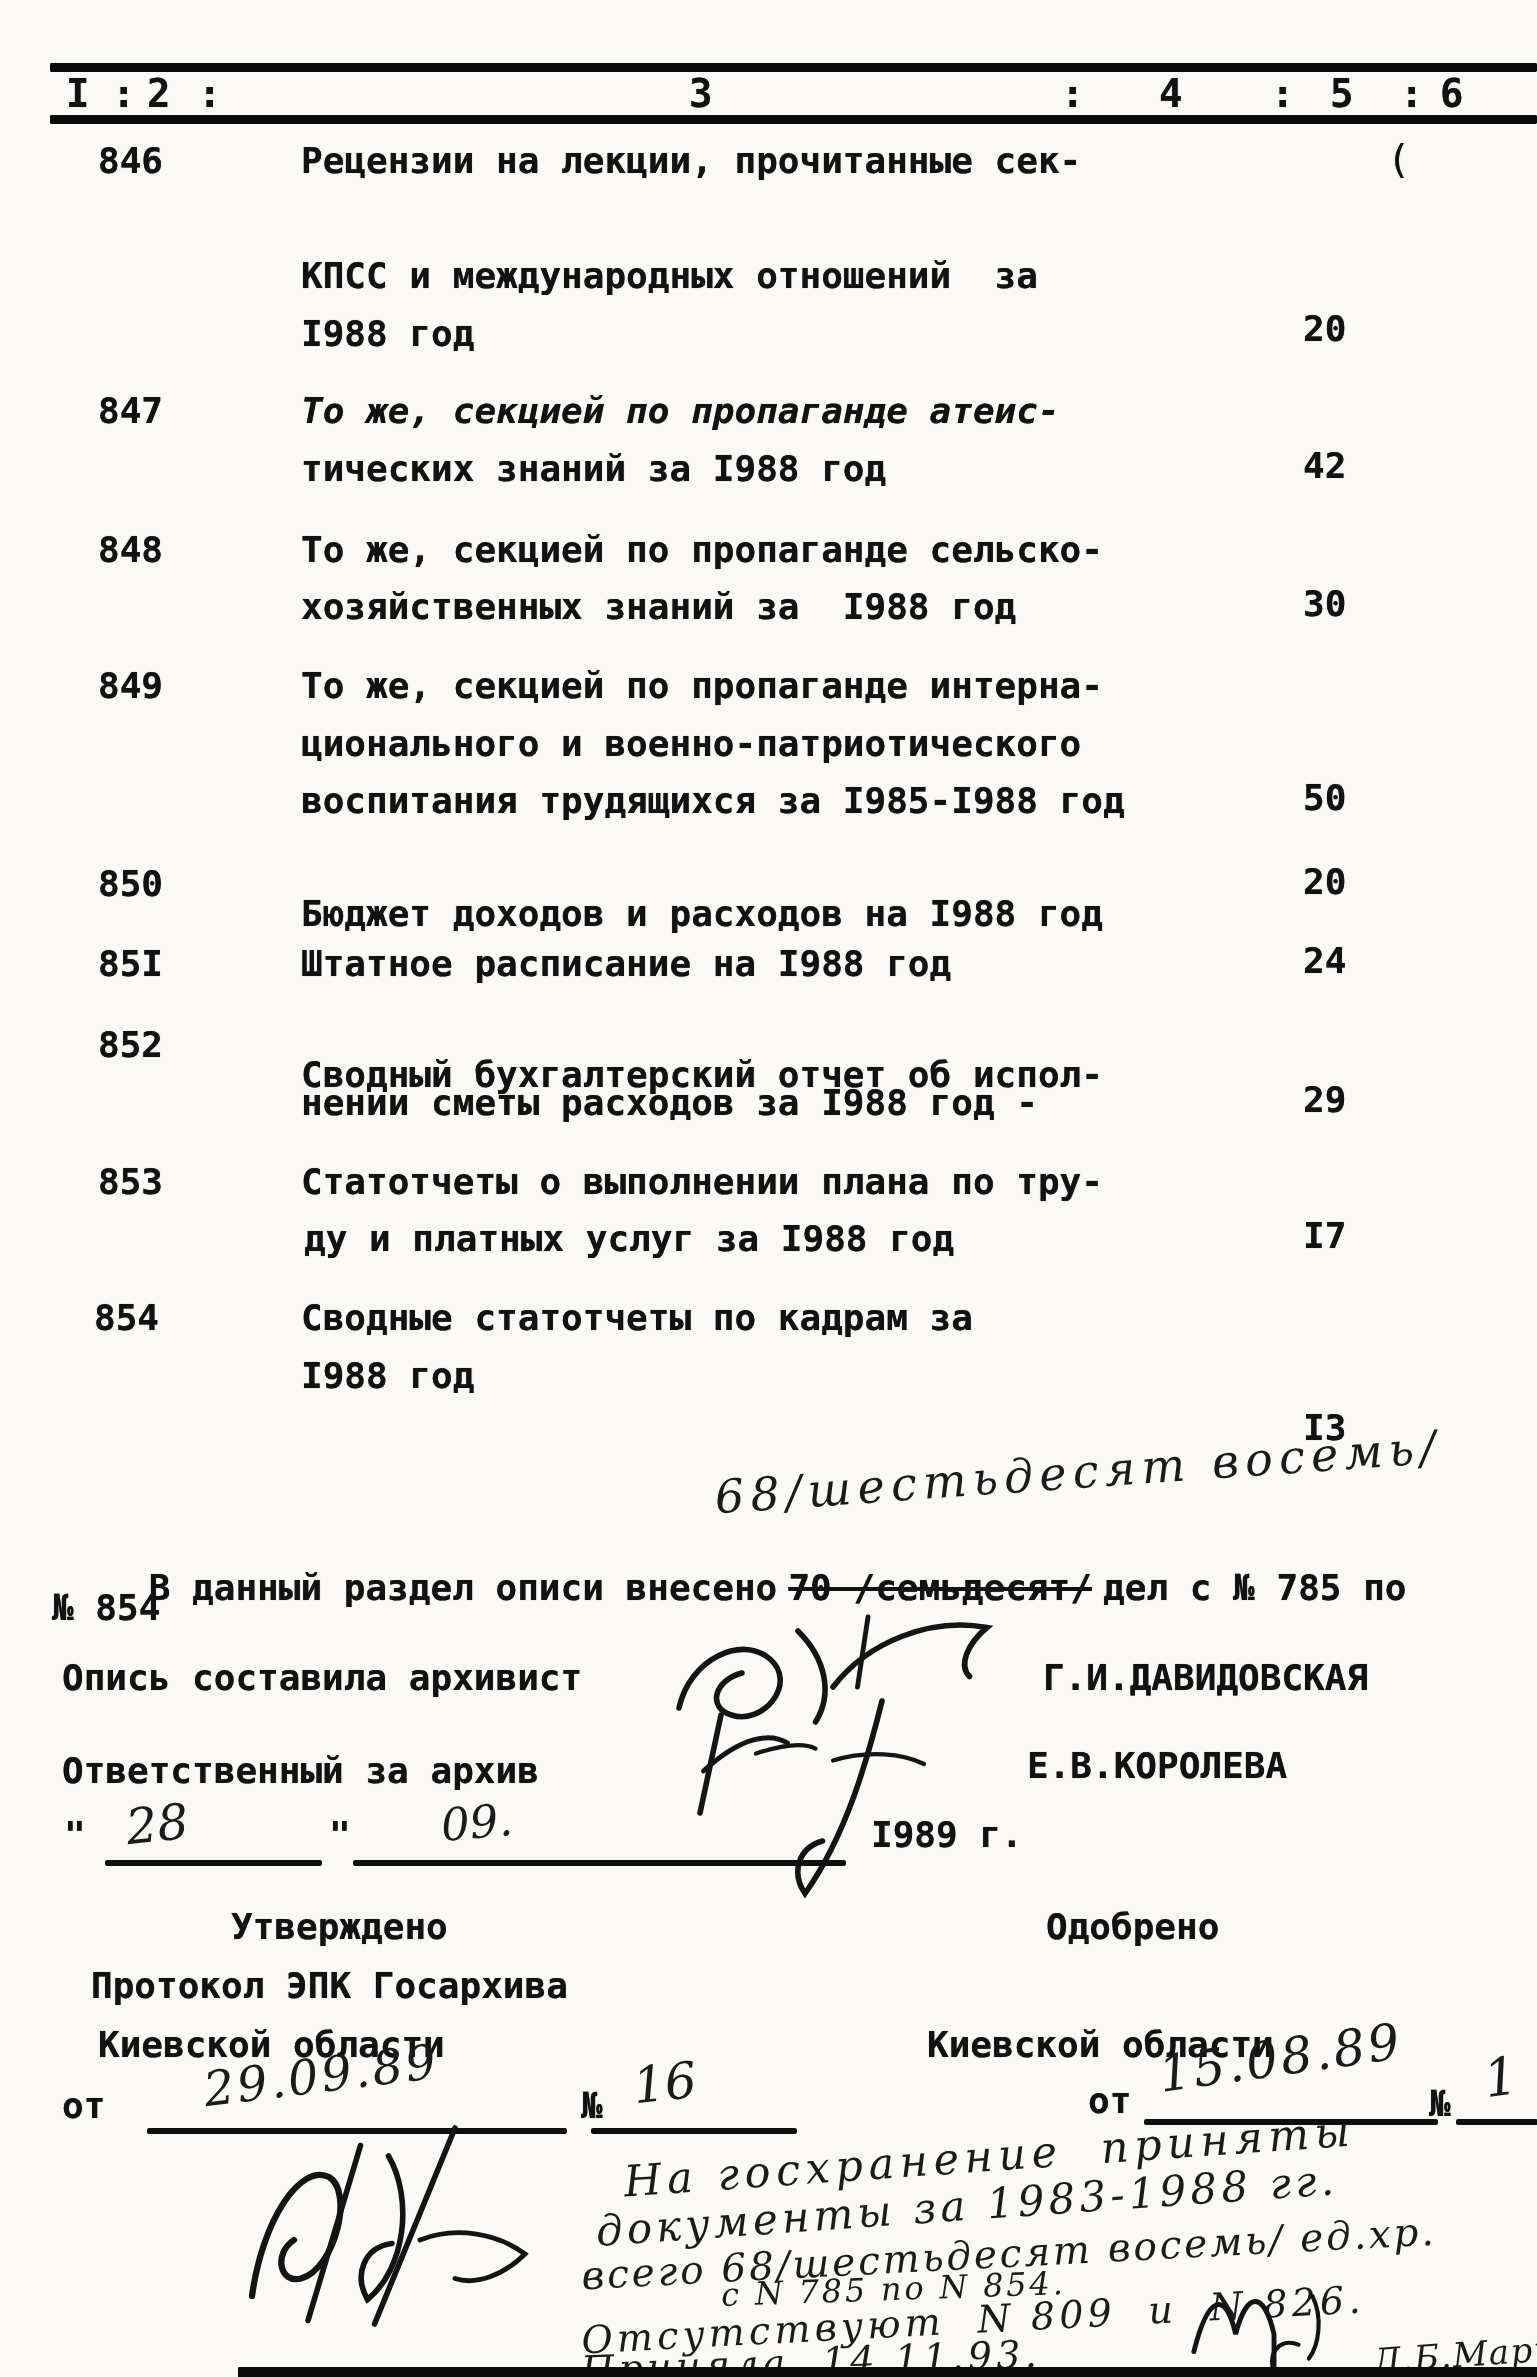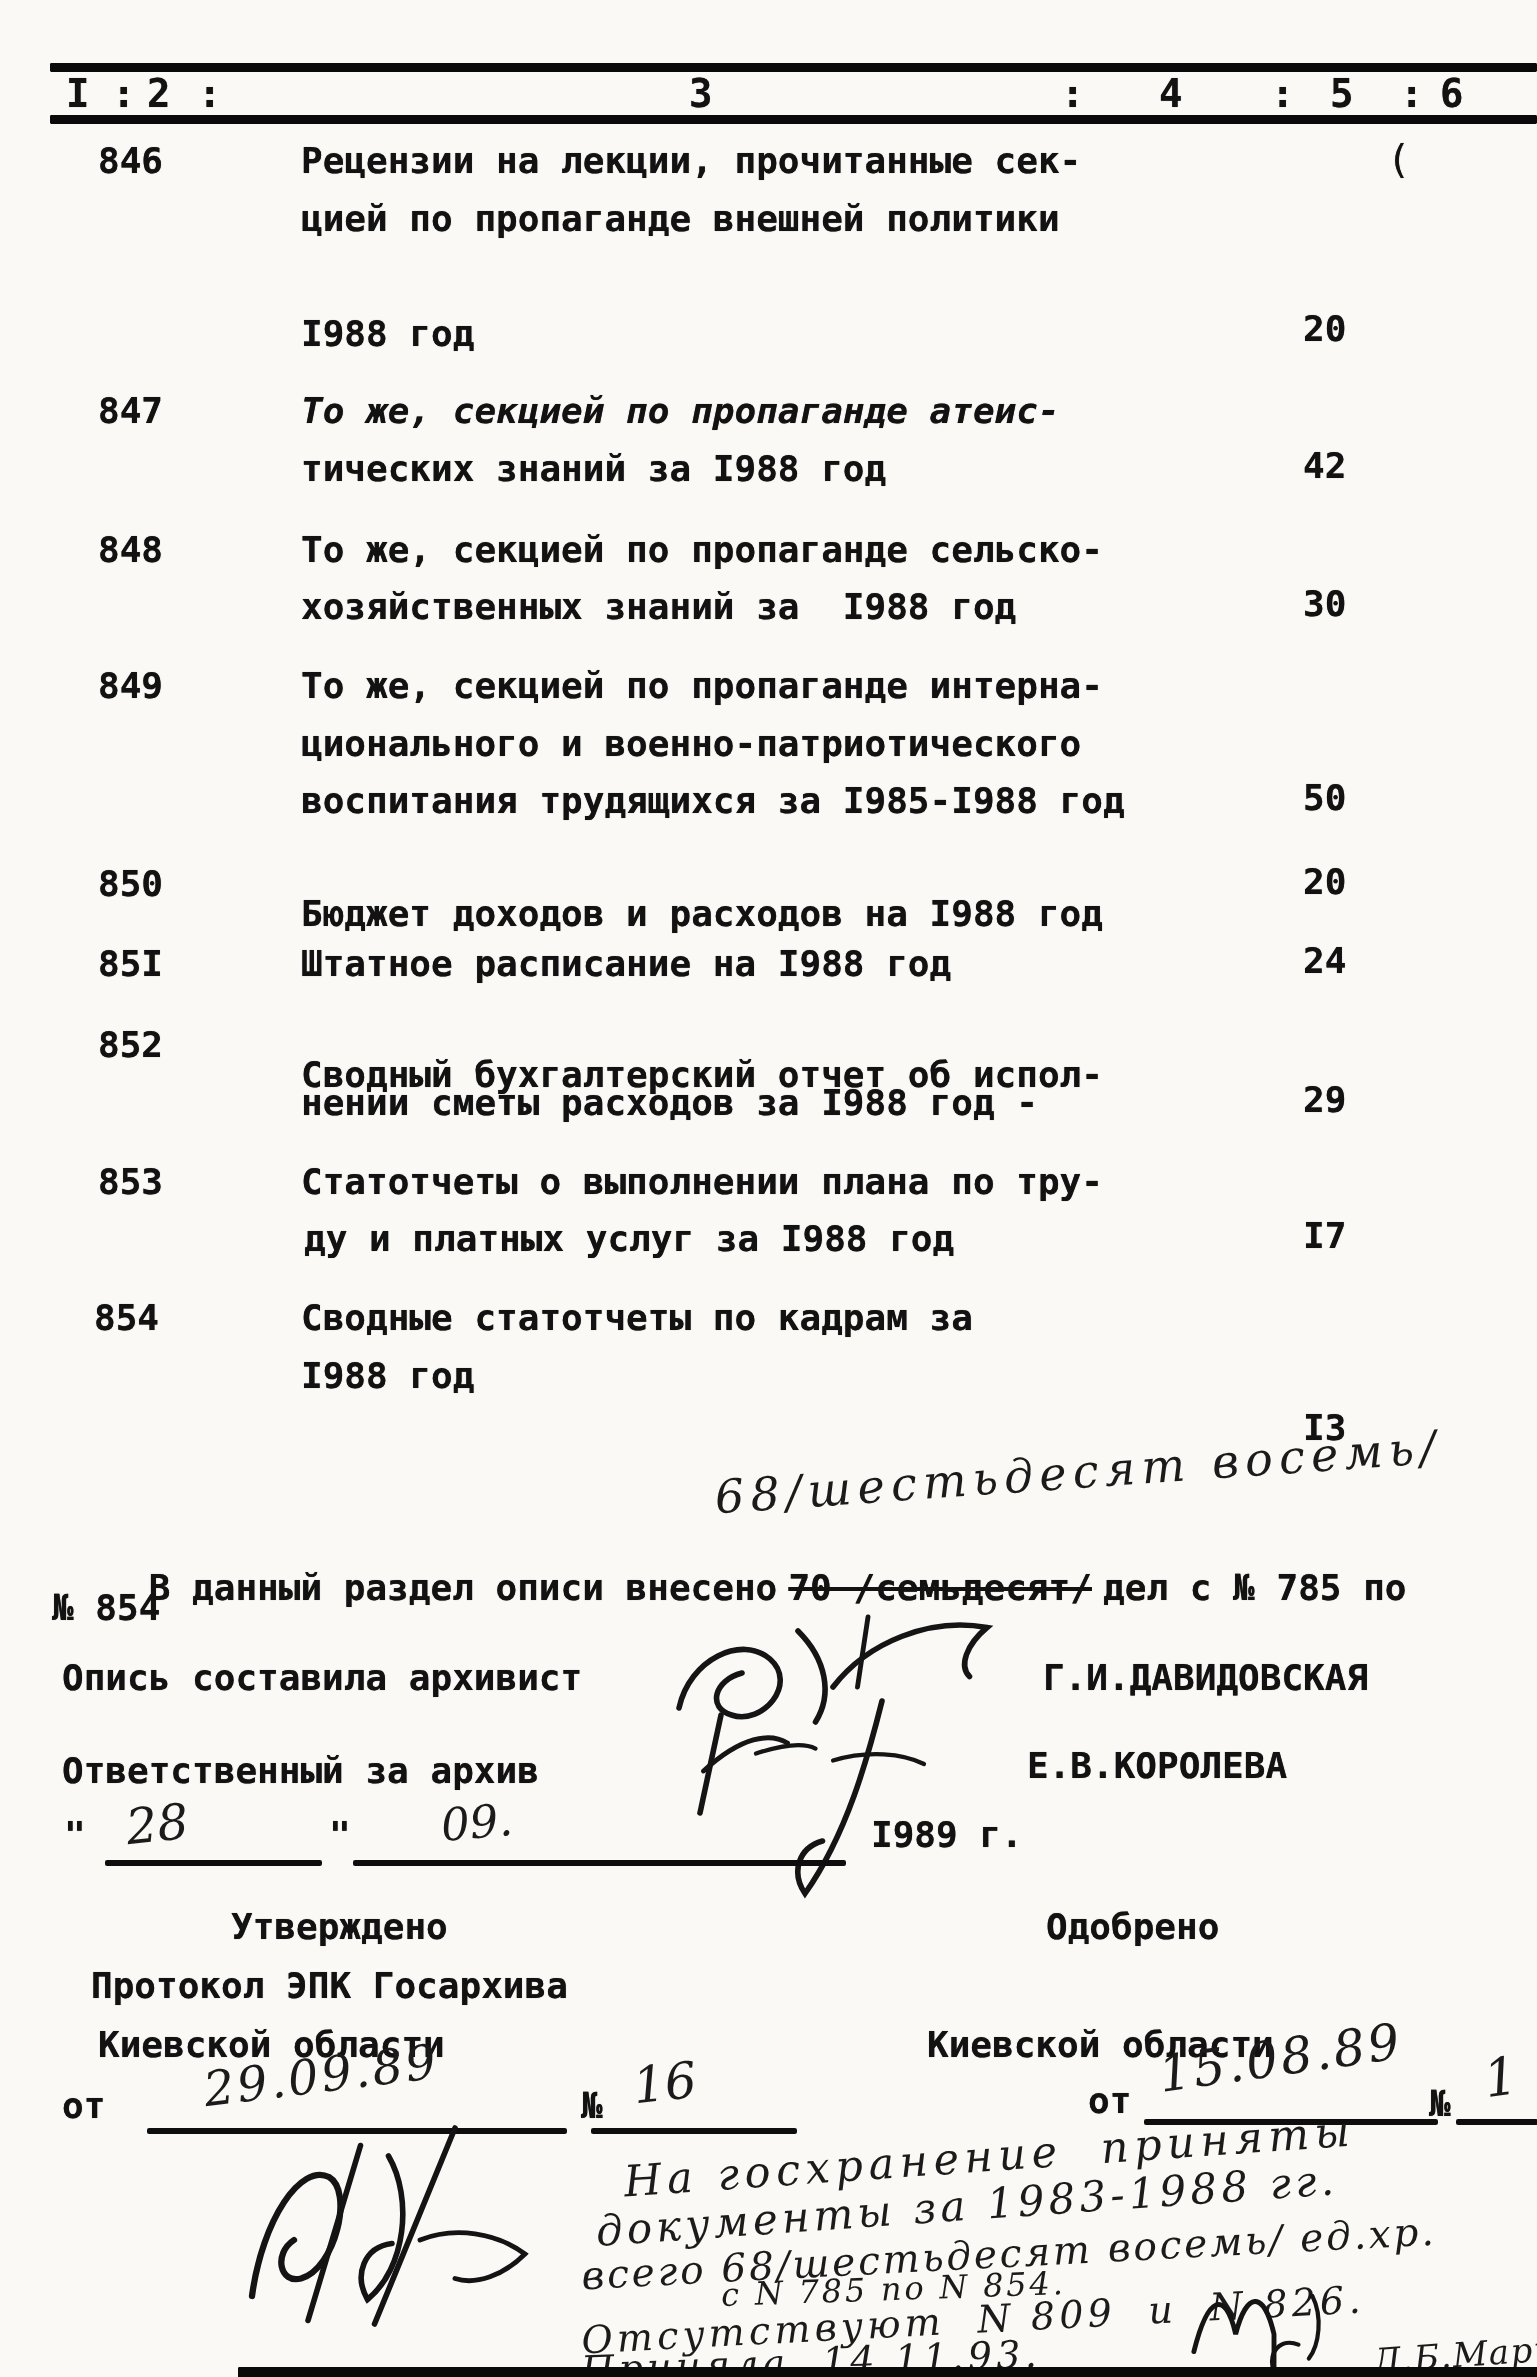--- a/index.html
+++ b/index.html
@@ -42,21 +42,21 @@
   <div class="t hdr" style="left:1159px;top:74px;">4</div>
   <div class="t hdr" style="left:1271px;top:74px;">:</div>
   <div class="t hdr" style="left:1330px;top:74px;">5</div>
   <div class="t hdr" style="left:1400px;top:74px;">:</div>
   <div class="t hdr" style="left:1440px;top:74px;">6</div>
 
   <div class="t" style="left:1387px;top:140px;font-size:39px;font-weight:400;">(</div>
 
   <div class="t" style="left:98px;top:143px;">846</div>
   <div class="t" style="left:301px;top:143px;">Рецензии на лекции, прочитанные сек-</div>
-  <div class="t" style="left:301px;top:201px;">цией по пропаганде внешней политики</div>
+  <div class="t" style="left:301px;top:258px;">КПСС и международных отношений  за</div>
   <div class="t" style="left:301px;top:316px;">I988 год</div>
   <div class="t" style="left:1303px;top:311px;">20</div>
 
   <div class="t" style="left:98px;top:393px;">847</div>
   <div class="t" style="left:301px;top:393px;font-style:italic;">То же, секцией по пропаганде атеис-</div>
   <div class="t" style="left:301px;top:451px;">тических знаний за I988 год</div>
   <div class="t" style="left:1303px;top:448px;">42</div>
 
   <div class="t" style="left:98px;top:532px;">848</div>
   <div class="t" style="left:301px;top:532px;">То же, секцией по пропаганде сельско-</div>

